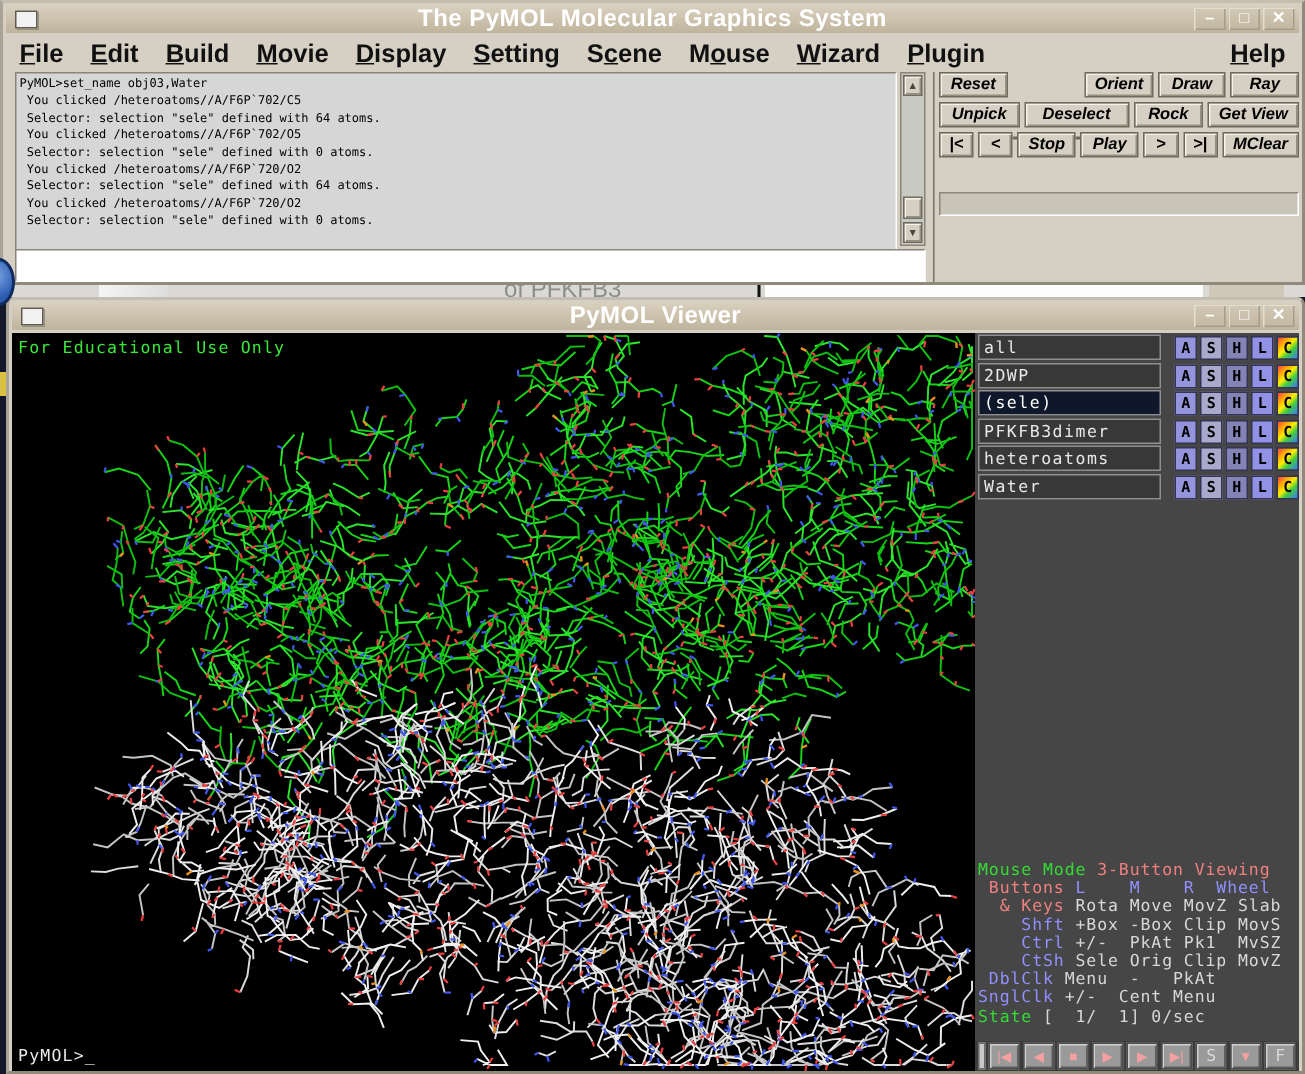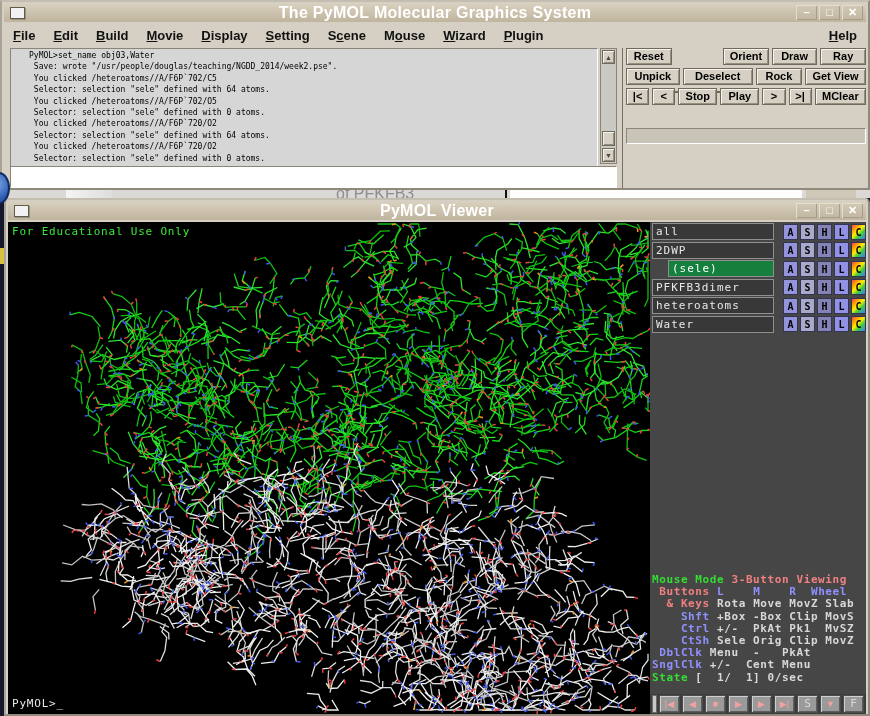--- a/index.html
+++ b/index.html
@@ -25,35 +25,35 @@
 
   
   #desktop-strip { position:absolute; left:0; top:165px; width:5px; bottom:0; background:#14182a; z-index:0; }
   #desktop-icon-blue { position:absolute; left:-12px; top:172px; width:22px; height:32px; z-index:5;
       border-radius:50%; background:radial-gradient(circle at 35% 35%, #7fa8e8, #2c5bb0 70%); border:2px solid #0f2a5e; }
   #desktop-icon-yellow { position:absolute; left:0; top:248px; width:4px; height:16px; background:#d8c040; z-index:5; }
 
   
   #main-window { left:0; top:0; width:870px; height:190px; z-index:2; }
   #menubar { position:absolute; left:2px; right:2px; top:22px; height:22px; display:flex;
-             align-items:flex-end; font-size:13px; font-weight:bold; color:#111; }
+             align-items:flex-end; font-size:17px; font-weight:bold; color:#111; }
   .menu-item { padding:0 9px; line-height:21px; cursor:default; }
   .menu-help { margin-left:auto; }
   #console { position:absolute; left:8px; top:46px; width:588px; height:132px; background:#d6d6d6;
              border:1px solid; border-color:#8a8577 #fff #fff #8a8577; overflow:hidden;
              font-family:"DejaVu Sans Mono",monospace; font-size:8px; line-height:11.4px;
-             color:#000; padding:1px 18px; }
+             color:#000; padding:1px 2px; }
   .console-line { white-space:pre; }
   #console-scrollbar { position:absolute; left:598px; top:46px; width:17px; height:116px;
              background:#c9c9c4; border:1px solid #8a8577; }
   .sb-btn { position:absolute; left:1px; width:13px; height:14px; font-size:7px; text-align:center;
             line-height:14px; color:#4a463c; }
   .sb-thumb { position:absolute; left:1px; width:13px; height:15px; }
   #cmd-input { position:absolute; left:8px; top:164px; width:607px; height:22px; background:#fff; }
-  #right-panel { position:absolute; left:620px; top:46px; width:244px; height:140px; border-left:1px solid #777165; padding-left:3px; }
+  #right-panel { position:absolute; left:620px; top:46px; width:244px; height:140px; border-left:1px solid #777165; padding-left:3px;font-style:italic; }
   .ctrl-row { display:flex; gap:3px; height:17px; margin-bottom:3px; }
   .ctrl-btn { flex-basis:0; font-size:11px; font-weight:bold; color:#000; text-align:center; line-height:14px; cursor:default; }
   #feedback-field { position:absolute; left:3px; right:0; top:80px; height:16px; background:#c9c4b8; }
 
   
   #bg-strip { position:absolute; left:0; top:190px; width:870px; height:8px; background:#dbd9d6; overflow:hidden; z-index:1; }
   #bg-strip-box1 { position:absolute; left:66px; top:0; width:46px; height:8px; background:linear-gradient(90deg,#f4f4f4,#ddd); }
   #bg-strip-text { position:absolute; left:336px; top:-5px; font-size:16px; color:#8d8d8d; }
   #bg-strip-caret { position:absolute; left:505px; top:0; width:2px; height:8px; background:#111; }
   #bg-strip-white { position:absolute; left:510px; top:0; width:292px; height:8px; background:#fdfdfd; }
@@ -65,35 +65,35 @@
   #viewer-content { position:absolute; left:2px; right:2px; top:22px; bottom:0; background:#000; }
   #viewport { position:absolute; left:0; top:0; width:642px; bottom:0; background:#000; }
   #watermark { position:absolute; left:4px; top:3px; font-family:"DejaVu Sans Mono",monospace;
                font-size:11px; letter-spacing:.8px; color:#3ae83a; white-space:pre; }
   #prompt { position:absolute; left:4px; bottom:4px; font-family:"DejaVu Sans Mono",monospace;
             font-size:11px; letter-spacing:.8px; color:#e8e8e8; }
   #mol-svg { position:absolute; left:0; top:0; }
 
   #side-panel { position:absolute; left:642px; right:0; top:0; bottom:0; background:#464646; }
   #object-list { position:absolute; left:0; right:0; top:1px; }
-  .obj-row { display:flex; align-items:center; height:17px; margin:0 0 1.5px 2px; gap:9px; }
+  .obj-row { display:flex; align-items:flex-end; height:17px; margin:0 0 1.5px 2px; gap:9px; }
   .obj-name { width:130px; height:17px; background:#383838; border:1px solid #8f8f8f;
               color:#e8e8e8; font-family:"DejaVu Sans Mono",monospace; font-size:11px;
               letter-spacing:1px; line-height:15px; padding-left:3px; overflow:hidden; }
-  .obj-name.selected { background:#15803d; color:#fff;margin-left:16px; }
+  .obj-name.selected { background:#0f172a; color:#fff; }
   .obj-btns { display:flex; gap:2px; }
   .obj-btn { width:15px; height:16px; border:1px solid #333352; color:#000;
              font-family:"DejaVu Sans Mono",monospace; font-size:10px; font-weight:bold;
              text-align:center; line-height:15px; cursor:default; }
   .btn-A { background:#9494dd; } .btn-S { background:#a9a9cc; } .btn-H { background:#8383b5; }
   .btn-L { background:#9191e6; }
   .btn-C { background:linear-gradient(135deg,#ff4040 0%,#ffb000 28%,#ffee00 46%,#3ecc3e 66%,#3c78ff 100%); }
 
   #mouse-panel { position:absolute; left:2px; right:0; top:352px; font-family:"DejaVu Sans Mono",monospace;
-                 font-size:11px; letter-spacing:.6px; line-height:12.2px;font-weight:bold; }
+                 font-size:11px; letter-spacing:.6px; line-height:12.2px; }
   .mp-line { white-space:pre; }
   .mp-g { color:#33dd33; } .mp-r { color:#f08080; } .mp-b { color:#9090ff; } .mp-w { color:#d8d8d8; }
 
   #playback-bar { position:absolute; left:0; right:0; bottom:0; height:20px; background:#3c3c3c;
                   display:flex; align-items:center; gap:2px; padding:0 2px; }
   #pb-sliver { width:5px; height:18px; background:#c8c8c8; border:1px solid #6a6a6a; }
   .pb-btn { flex:1; height:18px; background:#9a9a9a; border:1px solid #4c4c4c;
             box-shadow:inset 1px 1px 0 #cfcfcf, inset -1px -1px 0 #5c5c5c;
             text-align:center; cursor:default; }
   .pb-icon { color:#f5a0a0; font-size:9px; line-height:16px; }
@@ -124,21 +124,20 @@
       <span class="menu-item"><u>D</u>isplay</span>
       <span class="menu-item"><u>S</u>etting</span>
       <span class="menu-item">S<u>c</u>ene</span>
       <span class="menu-item">M<u>o</u>use</span>
       <span class="menu-item"><u>W</u>izard</span>
       <span class="menu-item"><u>P</u>lugin</span>
       <span class="menu-item menu-help"><u>H</u>elp</span>
     </div>
   <div id="console">
       <div class="console-line">PyMOL&gt;set_name obj03,Water</div>
-      <div class="console-line"> Save: wrote "/usr/people/douglas/teaching/NGDD_2014/week2.pse".</div>
       <div class="console-line"> You clicked /heteroatoms//A/F6P`702/C5</div>
       <div class="console-line"> Selector: selection "sele" defined with 64 atoms.</div>
       <div class="console-line"> You clicked /heteroatoms//A/F6P`702/O5</div>
       <div class="console-line"> Selector: selection "sele" defined with 0 atoms.</div>
       <div class="console-line"> You clicked /heteroatoms//A/F6P`720/O2</div>
       <div class="console-line"> Selector: selection "sele" defined with 64 atoms.</div>
       <div class="console-line"> You clicked /heteroatoms//A/F6P`720/O2</div>
       <div class="console-line"> Selector: selection "sele" defined with 0 atoms.</div>
     </div>
   <div id="console-scrollbar">

